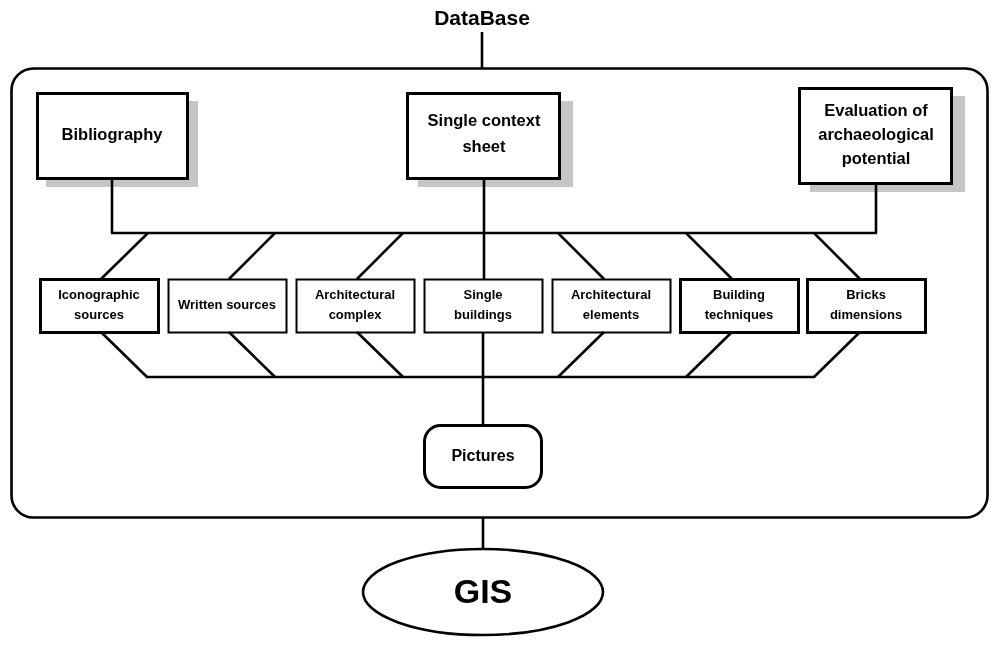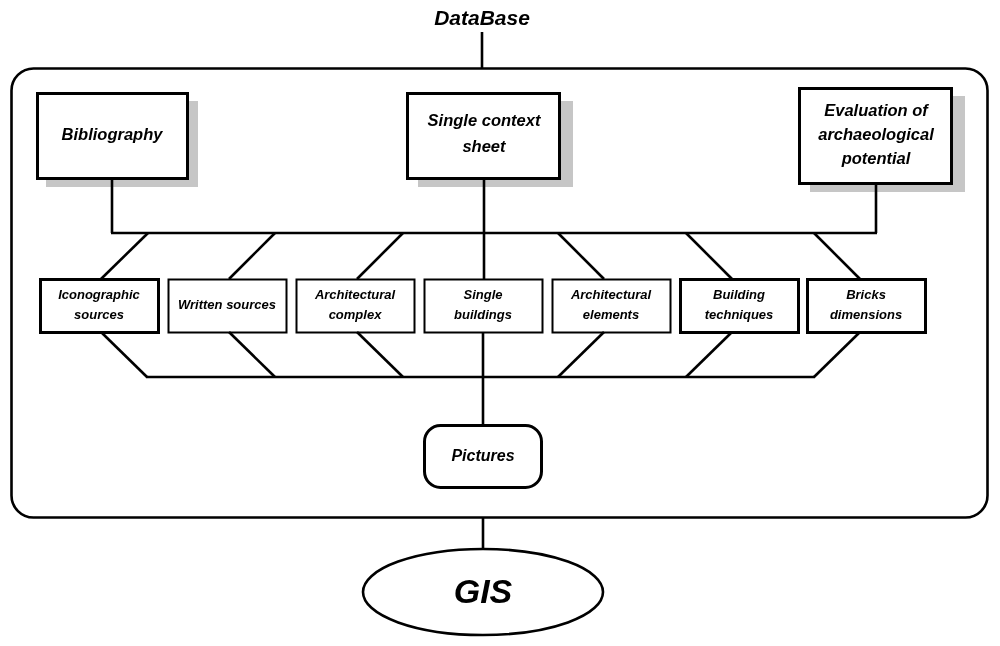--- a/index.html
+++ b/index.html
@@ -10,21 +10,20 @@
   body {
     width: 1000px;
     height: 646px;
     font-family: "Liberation Sans", sans-serif;
     overflow: hidden;
   }
   #diagram-root {
     position: relative;
     width: 1000px;
     height: 646px;
-    font-style: italic;
   }
   svg#diagram-svg {
     position: absolute;
     top: 0;
     left: 0;
     width: 1000px;
     height: 646px;
     display: block;
   }
   .node-text {

